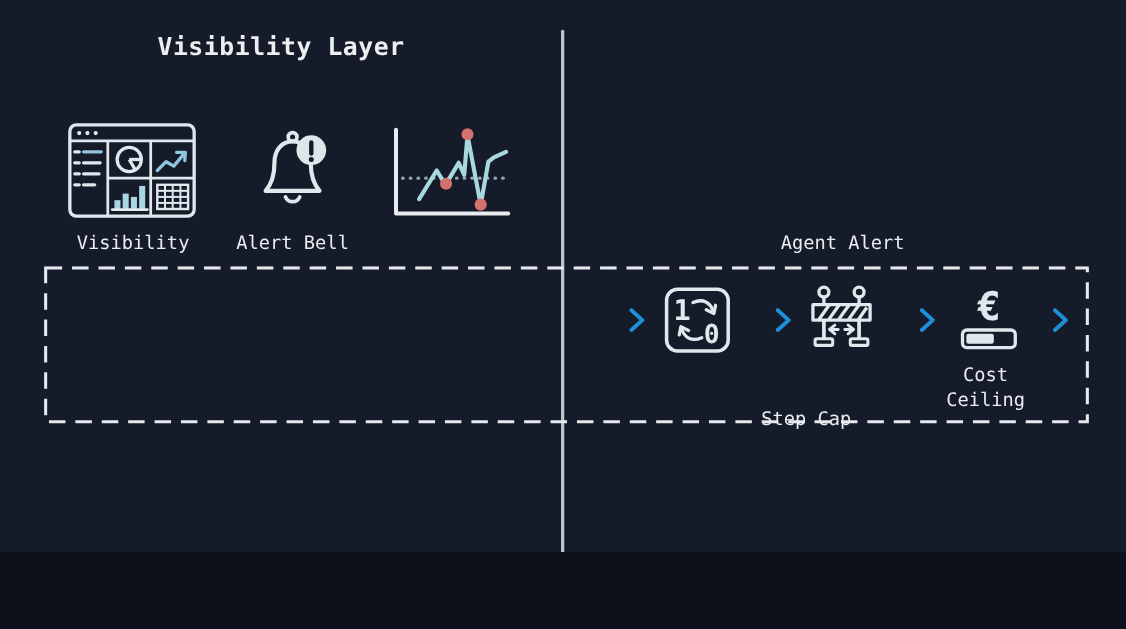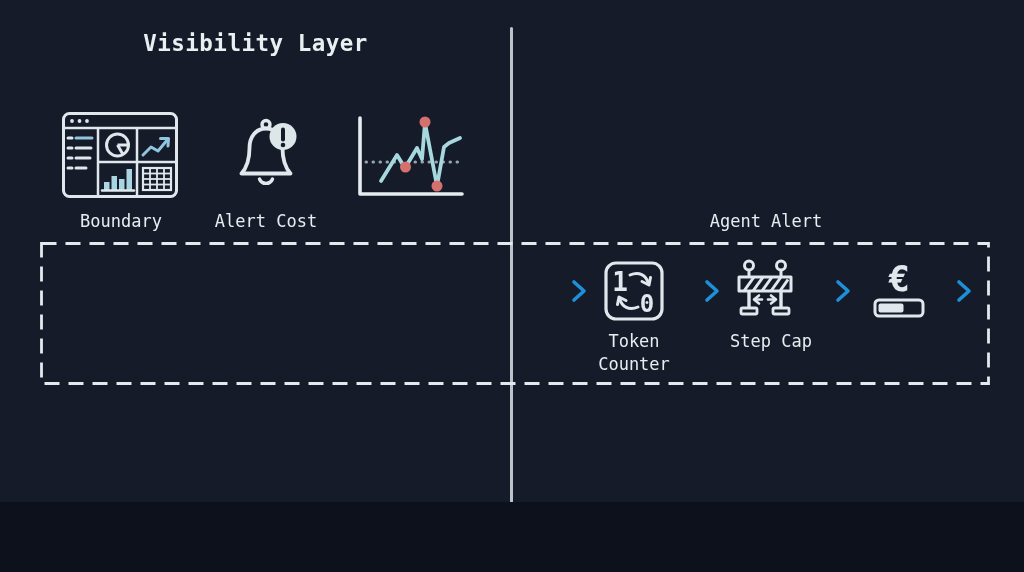--- a/index.html
+++ b/index.html
@@ -88,22 +88,22 @@
     <svg width="112" height="90" viewBox="0 0 112 90">
       <polyline points="6,8 6,84 108,84" fill="none" stroke="#e6ecef" stroke-width="3.6" stroke-linecap="round" stroke-linejoin="round"></polyline>
       <line x1="12" y1="52" x2="104" y2="52" stroke="#93a7b0" stroke-width="3" stroke-linecap="round" stroke-dasharray="0.5 6.5"></line>
       <polyline points="27,71 43,45 51,58 63,38 68,49 71,13 83,76 90,37 95,33 106,28" fill="none" stroke="#a6d8de" stroke-width="3.8" stroke-linecap="round" stroke-linejoin="round"></polyline>
       <circle cx="71" cy="12" r="5.5" fill="#d4716e"></circle>
       <circle cx="51.5" cy="57" r="5.5" fill="#d4716e"></circle>
       <circle cx="83" cy="76" r="5.5" fill="#d4716e"></circle>
     </svg>
   </div>
 
-  <div class="lbl" style="left:121px;top:211px;">Boundary</div>
-  <div class="lbl" style="left:266px;top:211px;">Alert Cost</div>
+  <div class="lbl" style="left:121px;top:211px;">Visibility</div>
+  <div class="lbl" style="left:266px;top:211px;">Alert Bell</div>
 
   <div class="lbl" style="left:766px;top:211px;">Agent Alert</div>
 
   <svg class="icon" style="left:40px;top:242px;" width="950" height="143" viewBox="0 0 950 143">
     <rect x="1.5" y="1.5" width="947" height="140" fill="none" stroke="#e4e9ed" stroke-width="2.8" stroke-dasharray="15 9"></rect>
   </svg>
 
   <svg class="arrow" style="left:524px;" width="72" height="26" viewBox="0 0 72 26">
     <defs>
         <linearGradient id="ag1" x1="0" y1="0" x2="1" y2="0">
@@ -181,21 +181,21 @@
   </div>
 
   <div class="icon" style="left:872px;top:258px;">
     <svg width="54" height="62" viewBox="0 0 54 62">
       <text x="27" y="33" font-size="36" font-weight="600" text-anchor="middle" fill="#dfe8ec" font-family="DejaVu Sans Mono, monospace">€</text>
       <rect x="3" y="42" width="48" height="16" rx="4" fill="none" stroke="#dfe8ec" stroke-width="3"></rect>
       <rect x="6.5" y="45.5" width="25" height="9" rx="2" fill="#dfe8ec"></rect>
     </svg>
   </div>
 
-  <div class="step-label" style="left:634px;">
-    <div>Token</div>
-    <div>Counter</div>
-  </div>
-  <div class="step-label" style="left:771px;">
+  <div class="step-label" style="left:733px;margin-top:40px;">
     <div>Step Cap</div>
   </div>
+  <div class="step-label" style="left:896px;">
+    <div>Cost</div>
+    <div>Ceiling</div>
+  </div>
 
 </div>
 
 </body></html>

